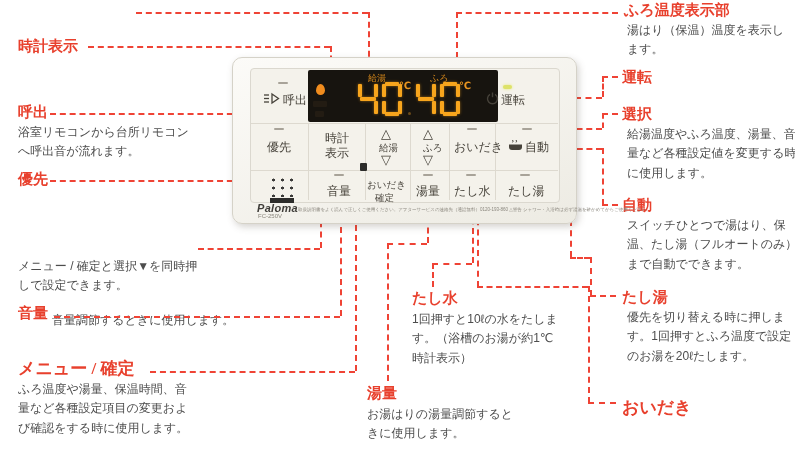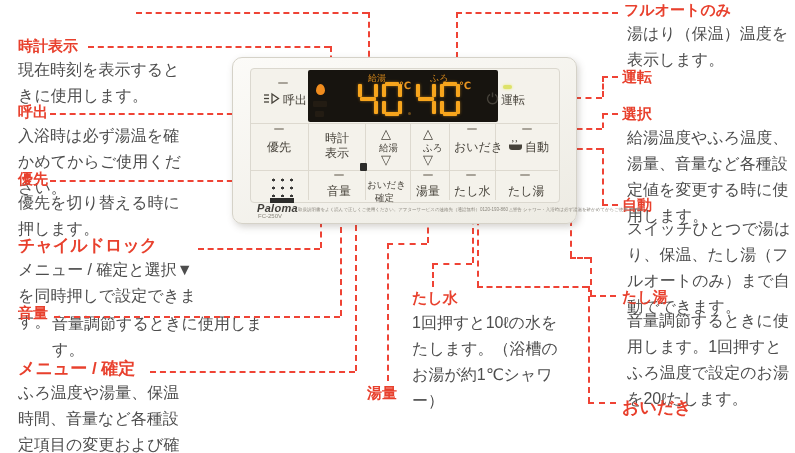--- a/index.html
+++ b/index.html
@@ -1,21 +1,21 @@
 <!DOCTYPE html>
 <html><head>
 <meta charset="utf-8">
 <style>
   html,body{margin:0;padding:0;background:#fff;}
   #stage{position:relative;width:795px;height:453px;background:#fff;overflow:hidden;
          font-family:"Liberation Sans","DejaVu Sans",sans-serif;}
   
   .ann-title{position:absolute;color:#e8402d;font-weight:bold;font-size:15px;white-space:nowrap;}
   .ann-title.big{font-size:17px;}
-  .ann-body{position:absolute;color:#4d4d4d;font-size:16px;line-height:1.62;}
+  .ann-body{position:absolute;color:#4d4d4d;font-size:12px;line-height:1.62;}
   
   .seg-h{position:absolute;border-top:2px dashed #ef4335;height:0;}
   .seg-v{position:absolute;border-left:2px dashed #ef4335;width:0;}
   .dot{position:absolute;width:7px;height:7px;border-radius:50%;background:#e8402d;}
   .dashed-box{position:absolute;border:2px dashed #ef4335;border-radius:4px;}
   .dashed-box.round{border-radius:9px;}
   
   .shell{position:absolute;left:232px;top:57px;width:343px;height:165px;border-radius:10px;
          background:linear-gradient(160deg,#fcfbf8,#edebe3);border:1px solid #d5d2c8;
          box-shadow:2px 3px 7px rgba(90,85,70,.25);}
@@ -59,57 +59,55 @@
        transform:scale(.5);transform-origin:left top;width:520px;}
   svg{display:block;}
 </style>
 </head>
 <body>
 
 <div id="stage">
 
 
   <div class="ann-title" style="left:18px;top:37px;">時計表示</div>
-  <div class="ann-body" style="left:18px;top:57px;width:176px;">現在時刻を表示するときに使用します。</div>
 
   <div class="ann-title" style="left:18px;top:103px;">呼出</div>
-  <div class="ann-body" style="left:18px;top:123px;width:176px;">入浴時は必ず湯温を確かめてからご使用ください。</div>
+  <div class="ann-body" style="left:18px;top:123px;width:176px;">浴室リモコンから台所リモコンへ呼出音が流れます。</div>
 
   <div class="ann-title" style="left:18px;top:170px;">優先</div>
-  <div class="ann-body" style="left:18px;top:190px;width:176px;">優先を切り替える時に押します。</div>
-
-  <div class="ann-title big" style="left:18px;top:234px;">チャイルドロック</div>
+
   <div class="ann-body" style="left:18px;top:257px;width:180px;">メニュー / 確定と選択▼を同時押しで設定できます。</div>
 
   <div class="ann-title" style="left:18px;top:304px;">音量</div>
   <div class="ann-body" style="left:18px;top:311px;width:240px;margin-left:34px;">音量調節するときに使用します。</div>
 
-  <div class="ann-title big" style="left:18px;top:357px;">メニュー / 確定</div>
+  <div class="ann-title big" style="left:18px;top:357px;font-family:Liberation Serif, serif;">メニュー / 確定</div>
   <div class="ann-body" style="left:18px;top:380px;width:176px;">ふろ温度や湯量、保温時間、音量など各種設定項目の変更および確認をする時に使用します。</div>
 
-  <div class="ann-title" style="left:624px;top:1px;">フルオートのみ</div>
+  <div class="ann-title" style="left:624px;top:1px;">ふろ温度表示部</div>
   <div class="ann-body" style="left:627px;top:21px;width:162px;">湯はり（保温）温度を表示します。</div>
 
   <div class="ann-title" style="left:622px;top:68px;">運転</div>
 
   <div class="ann-title" style="left:622px;top:105px;">選択</div>
   <div class="ann-body" style="left:627px;top:125px;width:172px;">給湯温度やふろ温度、湯量、音量など各種設定値を変更する時に使用します。</div>
 
   <div class="ann-title" style="left:622px;top:196px;">自動</div>
   <div class="ann-body" style="left:627px;top:216px;width:172px;">スイッチひとつで湯はり、保温、たし湯（フルオートのみ）まで自動でできます。</div>
 
   <div class="ann-title" style="left:622px;top:288px;">たし湯</div>
-  <div class="ann-body" style="left:627px;top:308px;width:168px;">音量調節するときに使用します。1回押すとふろ温度で設定のお湯を20ℓたします。</div>
+  <div class="ann-body" style="left:627px;top:308px;width:168px;">優先を切り替える時に押します。1回押すとふろ温度で設定のお湯を20ℓたします。</div>
 
   <div class="ann-title big" style="left:622px;top:396px;">おいだき</div>
 
   <div class="ann-title" style="left:412px;top:289px;">たし水</div>
-  <div class="ann-body" style="left:412px;top:310px;width:152px;">1回押すと10ℓの水をたします。（浴槽のお湯が約1℃シャワー）</div>
+  <div class="ann-body" style="left:412px;top:310px;width:152px;">1回押すと10ℓの水をたします。（浴槽のお湯が約1℃時計表示）</div>
 
   <div class="ann-title" style="left:367px;top:384px;">湯量</div>
+  <div class="ann-body" style="left:367px;top:405px;width:152px;">お湯はりの湯量調節するときに使用します。</div>
 
   <div class="seg-h" style="left:136px;top:12px;width:232px;"></div>
   <div class="seg-v" style="left:368px;top:12px;height:64px;"></div>
   <div class="dashed-box" style="left:352px;top:76px;width:54px;height:46px;"></div>
 
   <div class="seg-h" style="left:456px;top:12px;width:162px;"></div>
   <div class="seg-v" style="left:456px;top:12px;height:66px;"></div>
   <div class="dashed-box" style="left:410px;top:76px;width:58px;height:46px;"></div>
 
   <div class="seg-h" style="left:88px;top:46px;width:242px;"></div>

